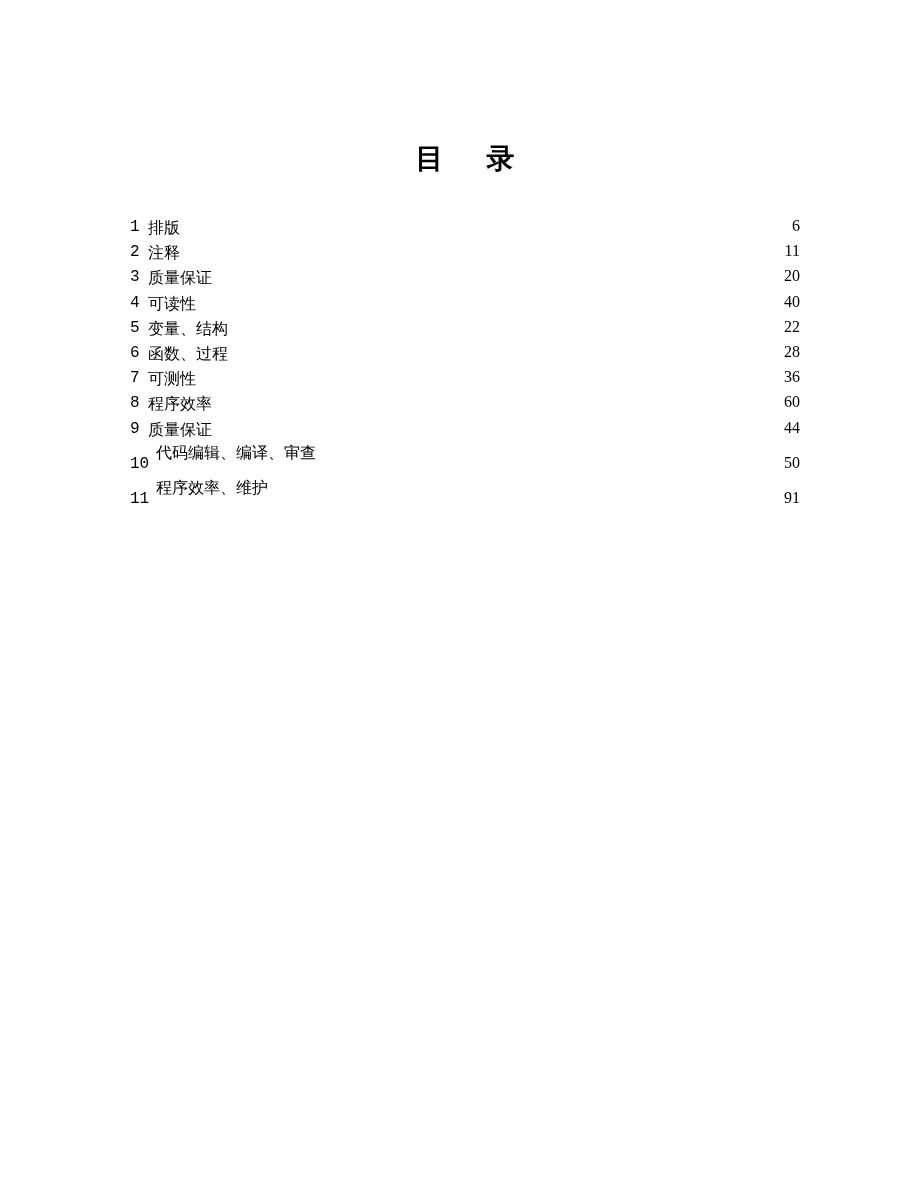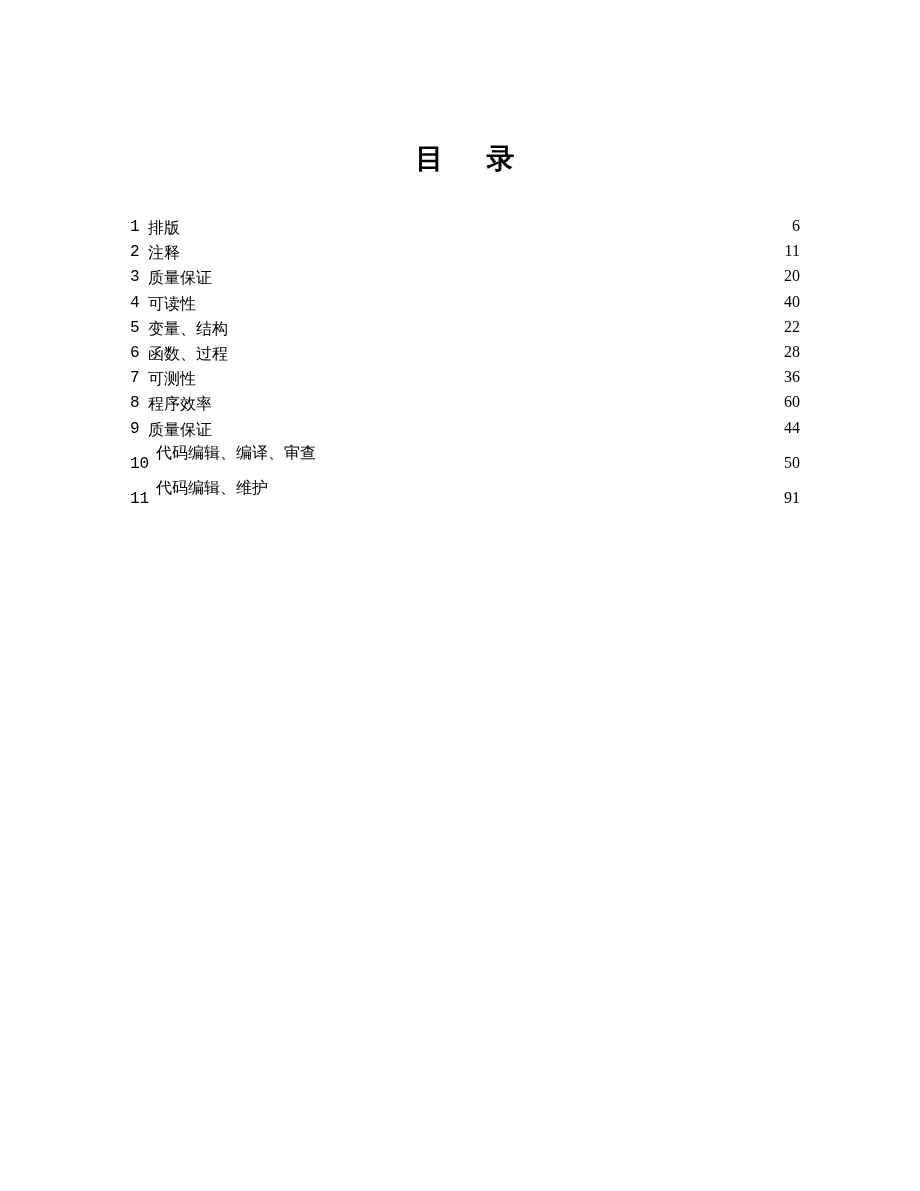--- a/index.html
+++ b/index.html
@@ -124,17 +124,17 @@
   <div class="toc-entry">
     <span class="toc-entry-left">
       <span class="toc-num double">10</span>
       <span class="toc-title">代码编辑、编译、审查</span>
     </span>
     <span class="toc-page">50</span>
   </div>
   <div class="toc-entry">
     <span class="toc-entry-left">
       <span class="toc-num double">11</span>
-      <span class="toc-title">代码编辑、维护</span>
+      <span class="toc-title">程序效率、维护</span>
     </span>
     <span class="toc-page">91</span>
   </div>
 </div>
 
 </body></html>

